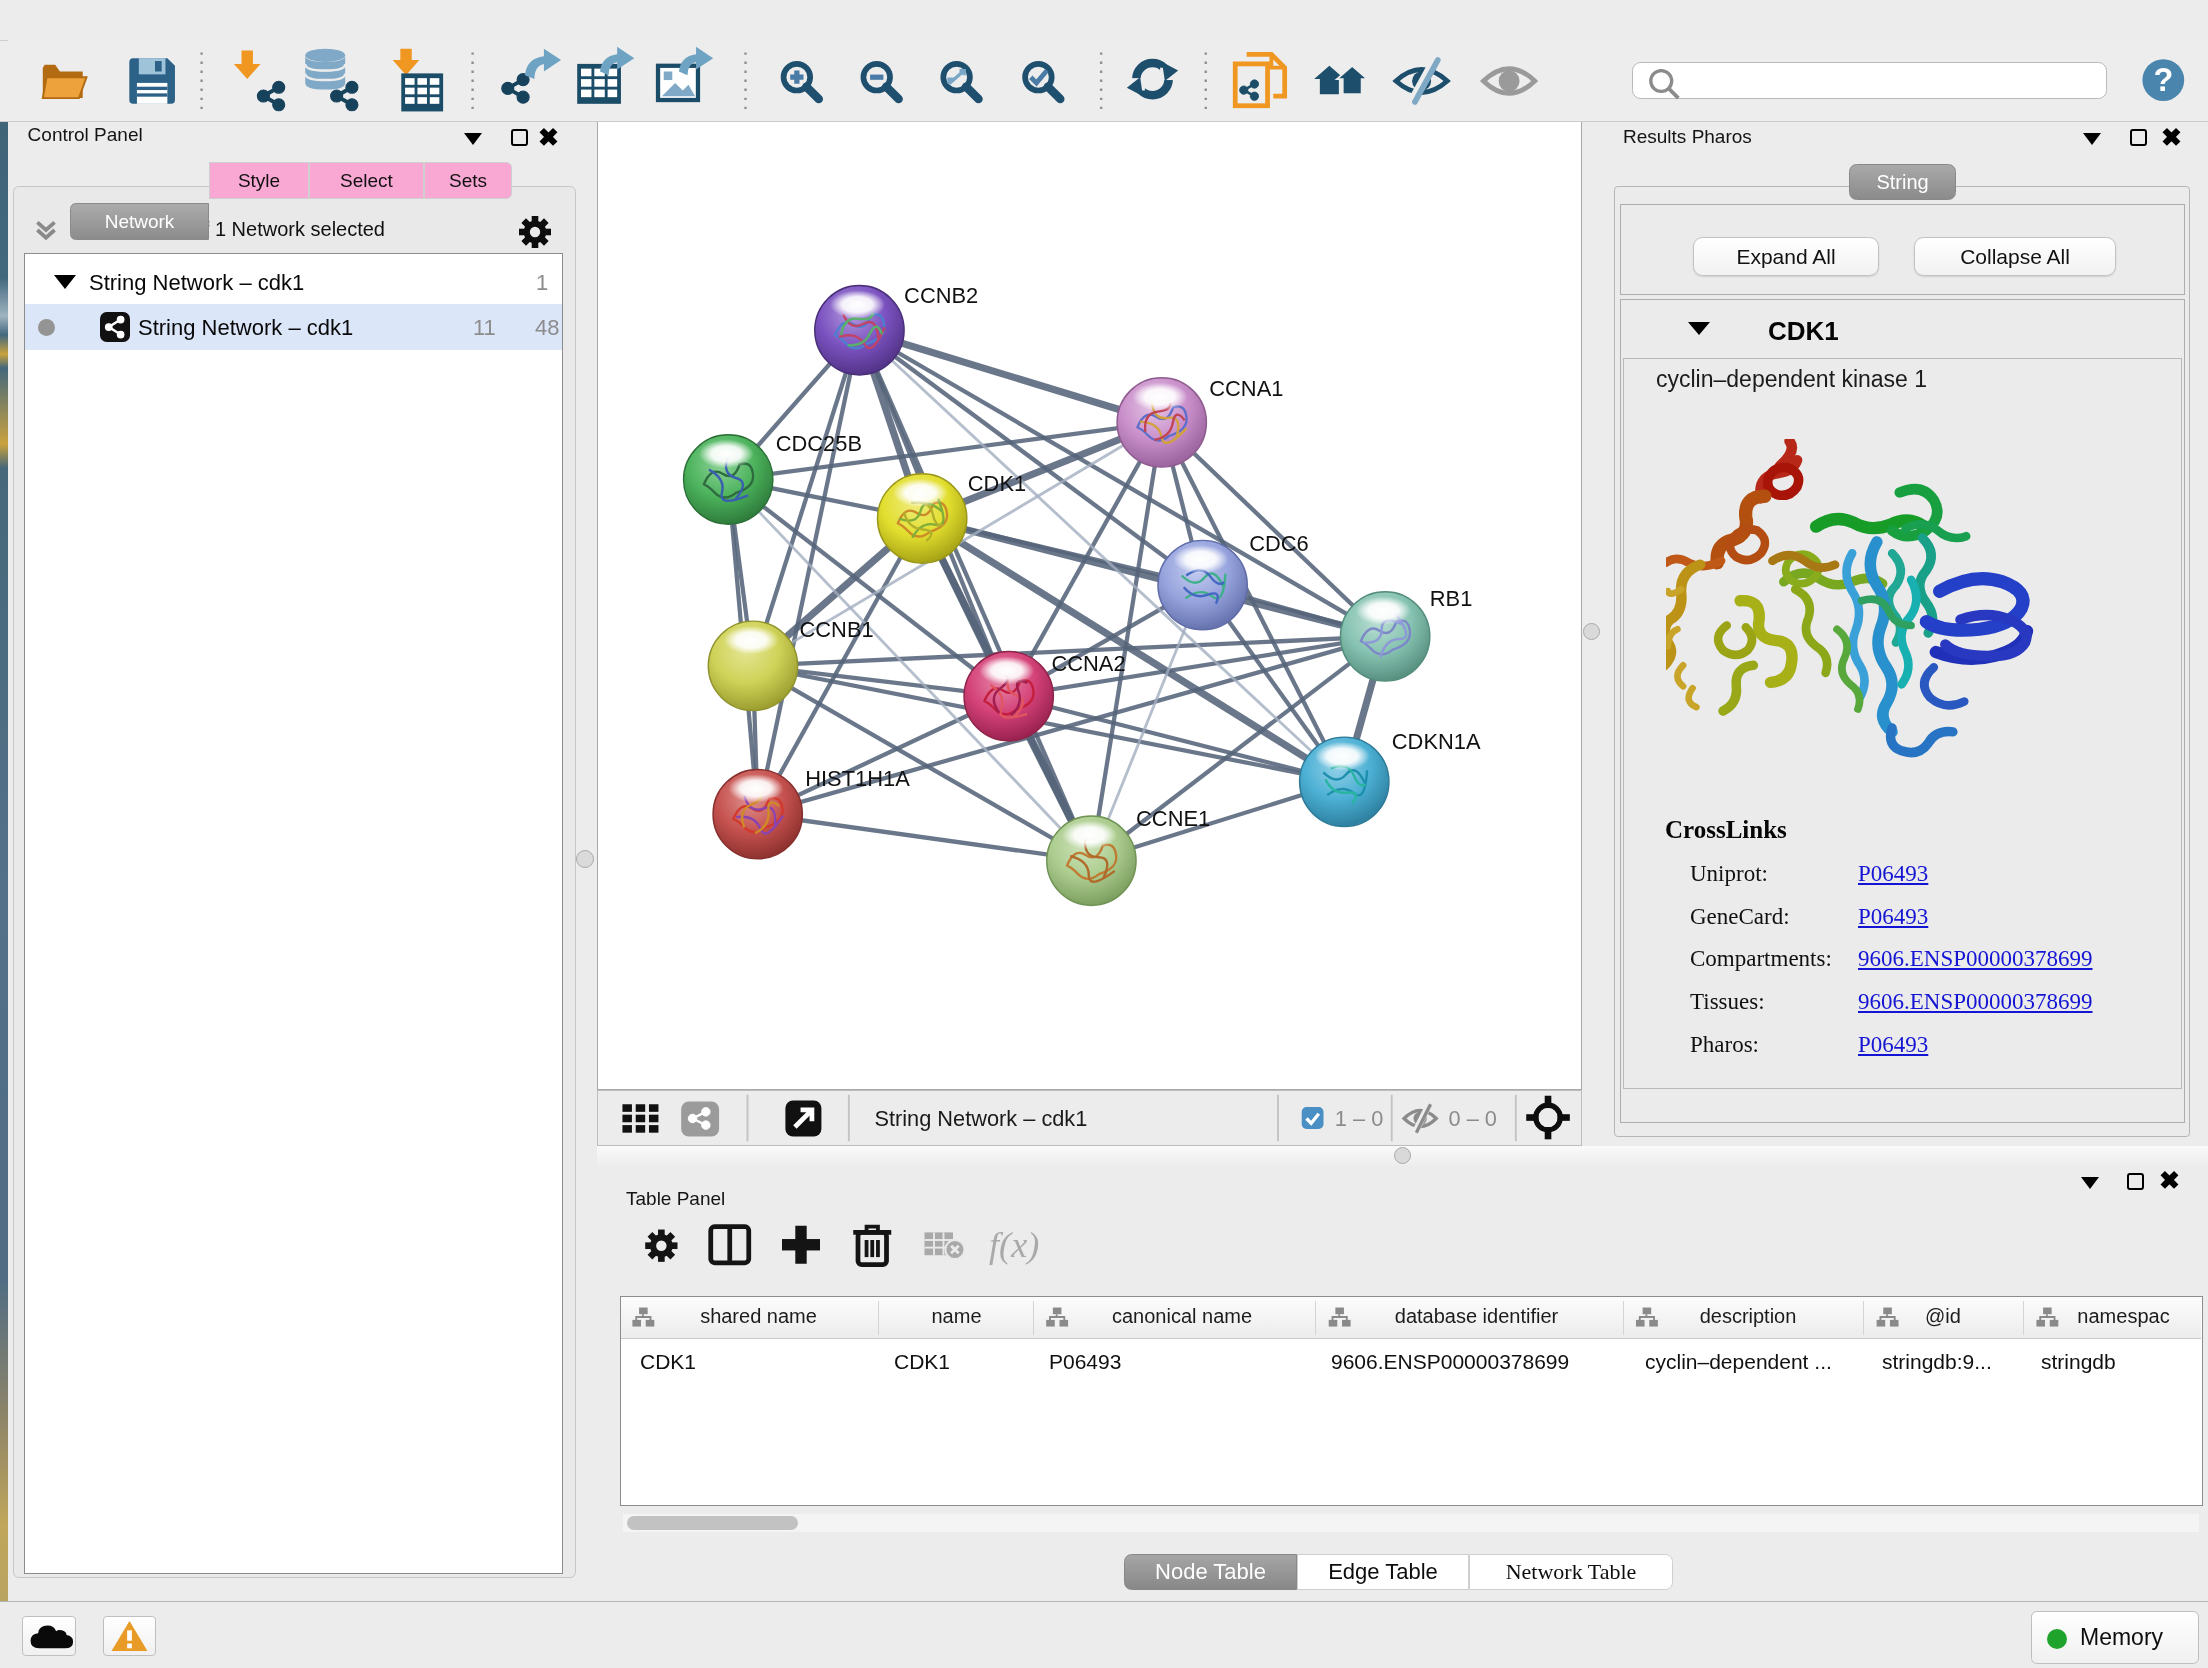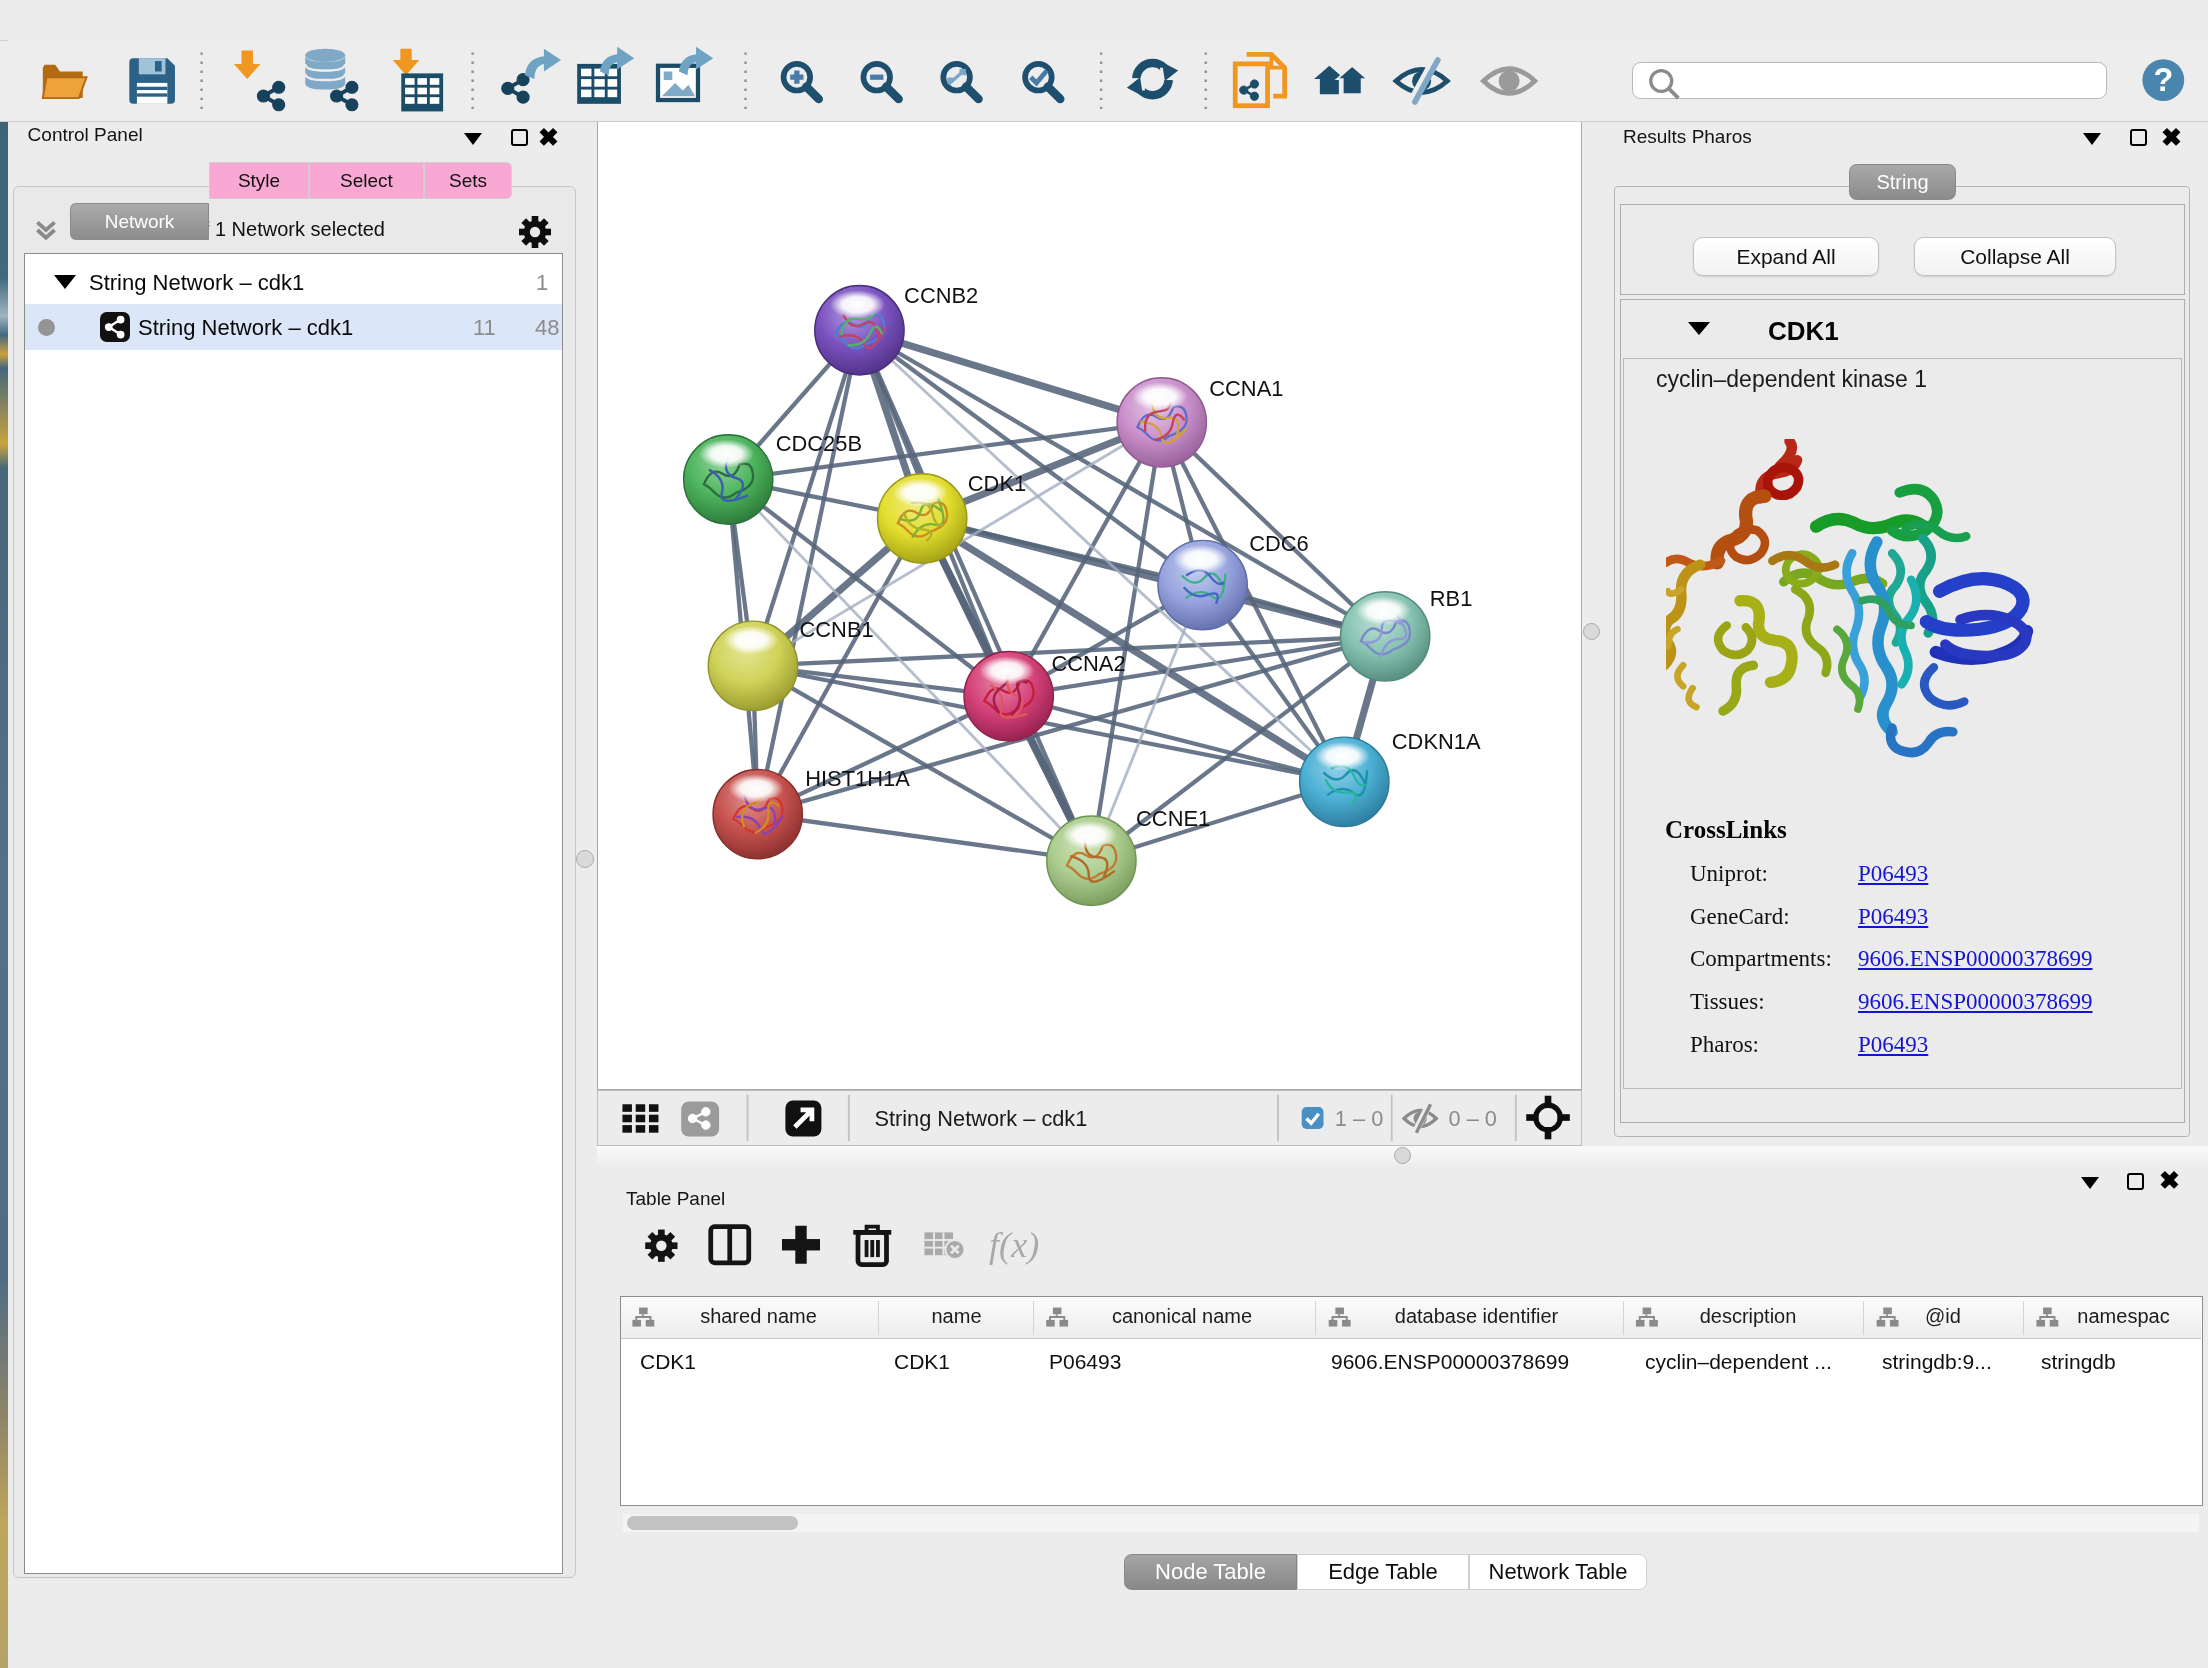--- a/index.html
+++ b/index.html
@@ -806,17 +806,35 @@
         <div class="tdtext abs" style="left:1261px;">stringdb:9...</div>
         <div class="tdtext abs" style="left:1420px;">stringdb</div>
       </div>
       <div class="abs" style="left:1.9px;top:217px;width:1576px;height:18px;background:#f4f4f4;">
         <div class="abs" style="left:3.8px;top:1.9px;width:171px;height:14.3px;border-radius:7.6px;background:#c2c2c2;"></div>
       </div>
     </div>
 
     <div class="abs bottab" style="left:1124px;width:173px;border-radius:7.6px 0 0 7.6px;background:linear-gradient(#a5a5a5,#888888);color:#fff;border-color:#888;">Node Table</div>
     <div class="abs bottab" style="left:1297px;width:172px;">Edge Table</div>
-    <div class="abs bottab" style="left:1469px;width:178px;border-radius:0 7.6px 7.6px 0;">Network Table</div>
+    <div class="abs bottab" style="left:1469px;width:204px;border-radius:0 7.6px 7.6px 0;font-family:Liberation Serif, serif;">Network Table</div>
   </div>
 
+  <div id="statusbar" class="abs">
+    <div class="abs sbtn" style="left:22px;top:14.3px;width:54px;height:40px;">
+      <svg width="52" height="38" viewBox="0 0 55 40">
+        <path d="M17 33 q-9 0 -9 -8 q0 -7 8 -8 q1 -8 10 -8 q7 0 9 6 q2 -2 6 -1 q5 1 5 5 q7 1 7 7 q0 7 -9 7 Z" fill="#0a0a0a"></path>
+      </svg>
+    </div>
+    <div class="abs sbtn" style="left:103px;top:14.3px;width:53px;height:40px;">
+      <svg width="51" height="38" viewBox="0 0 54 40">
+        <path d="M27 4 L46 36 L8 36 Z" fill="#e89b26"></path>
+        <rect x="24.5" y="14" width="5" height="11" fill="#fff"></rect>
+        <rect x="24.5" y="28" width="5" height="5" fill="#fff"></rect>
+      </svg>
+    </div>
+    <div class="abs sbtn" style="left:2031px;top:8.6px;width:168px;height:53px;border-radius:5.7px;">
+      <div class="abs" style="left:15px;top:17px;width:20px;height:20px;border-radius:50%;background:#1fa32b;"></div>
+      <div class="abs" style="left:48px;top:12.4px;font-size:23px;color:#0d0d0d;">Memory</div>
+    </div>
+  </div>
 </div>
 
 
 </body></html>

